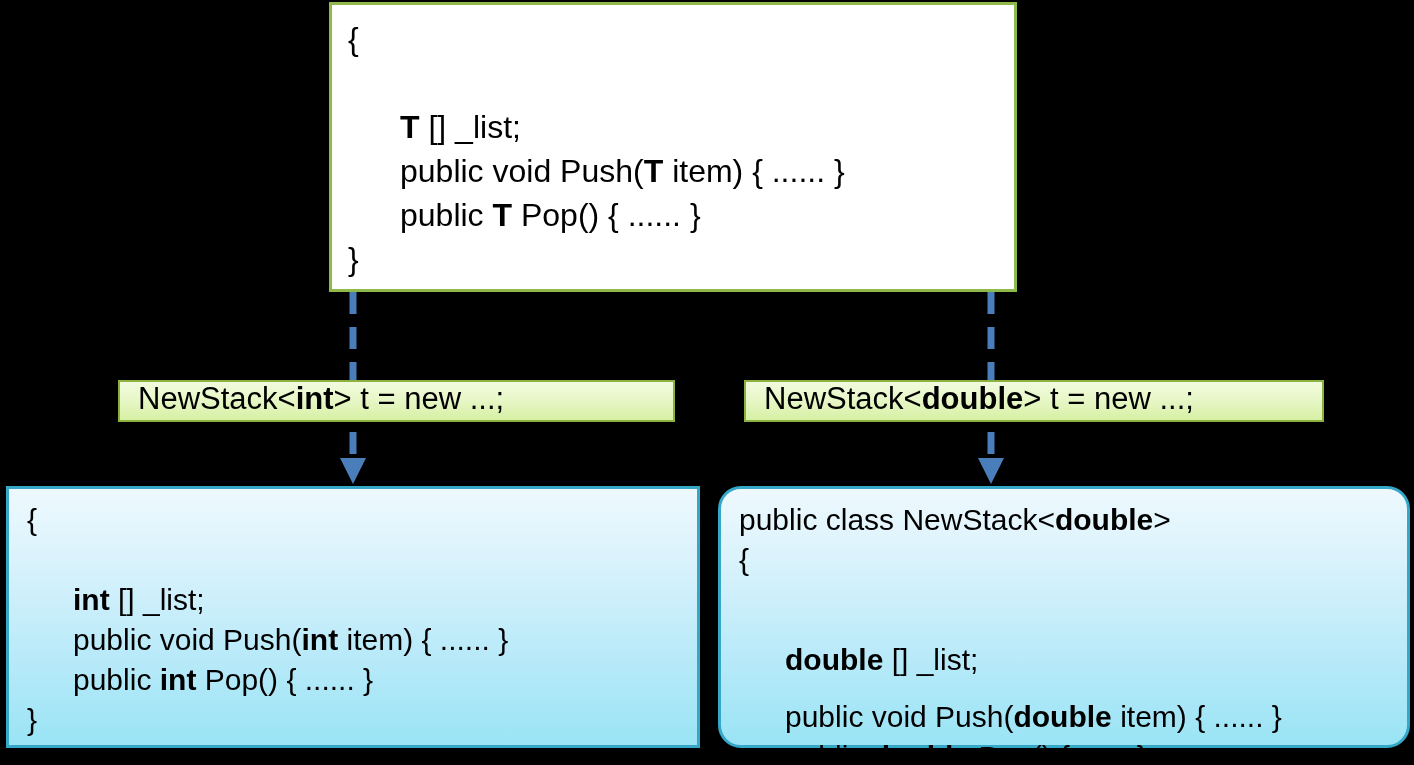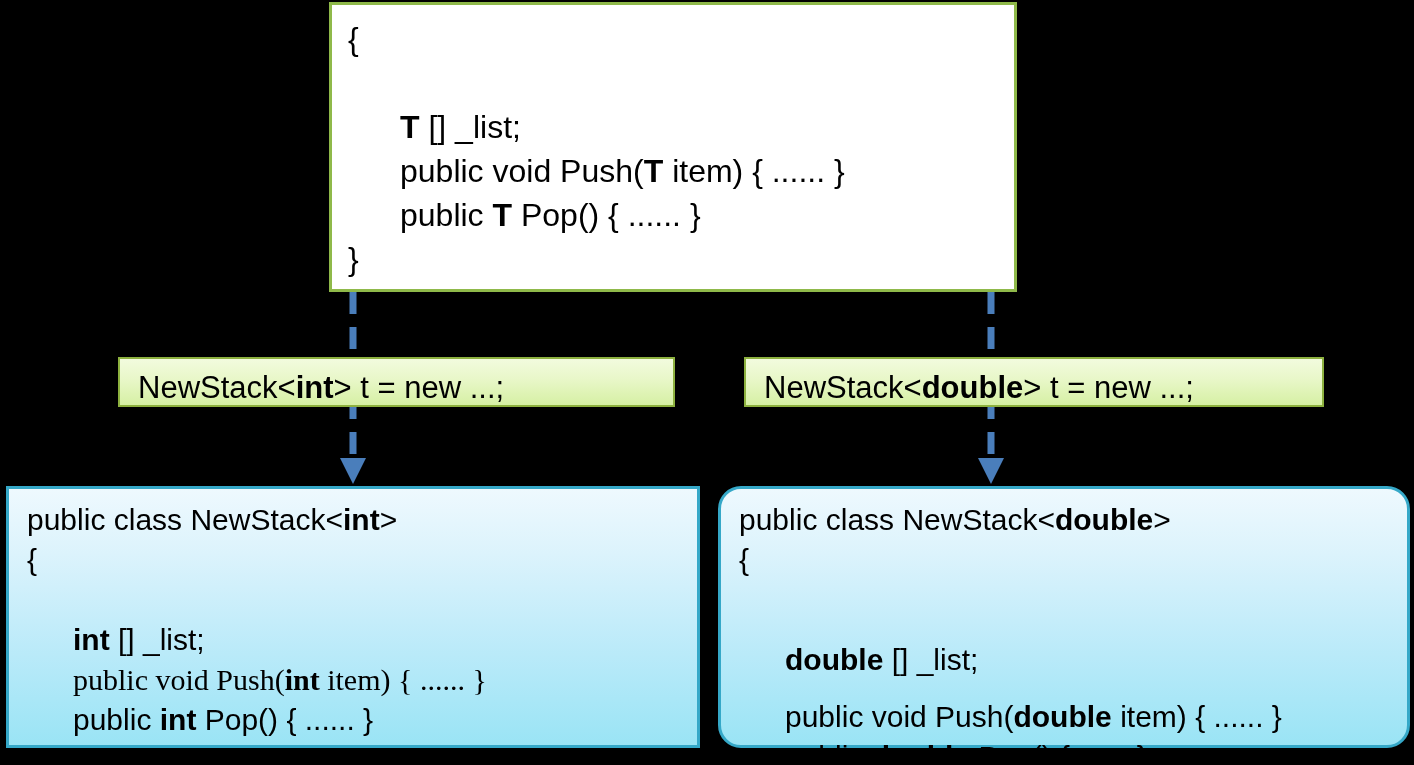--- a/index.html
+++ b/index.html
@@ -47,28 +47,28 @@
   }
   .generic-box .code-body {
     padding: 12px 0 0 16px;
     font-size: 32px;
     line-height: 44px;
   }
 
   
   .inst-box {
     position: absolute;
-    top: 357px;
-    height: 50px;
+    top: 380px;
+    height: 42px;
     box-sizing: border-box;
     border: 2px solid #8DB13F;
     background: linear-gradient(to bottom, #F2FBDE 0%, #E8F7C8 45%, #D6F0A4 100%);
     z-index: 4;
     display: flex;
-    align-items: flex-end;
+    align-items: flex-start;
   }
   .inst-box.left  { left: 118px; width: 557px; }
   .inst-box.right { left: 744px; width: 580px; }
   .inst-box .code-line {
     font-size: 31px;
     line-height: 34px;
     padding-left: 18px;
   }
 
   
@@ -124,25 +124,24 @@
 
   <div class="inst-box left">
     <div class="code-line" id="inst-0"><span>NewStack&lt;</span><b>int</b><span>&gt; t = new ...;</span></div>
   </div>
   <div class="inst-box right">
     <div class="code-line" id="inst-1"><span>NewStack&lt;</span><b>double</b><span>&gt; t = new ...;</span></div>
   </div>
 
   <div class="concrete-box left">
     <div class="code-body" id="concrete-0">
-        <div class="code-line" style="padding-left: 0px;"><span>public class NewStack&lt;</span><b>int</b><span>&gt;</span></div>
         <div class="code-line" style="padding-left: 0px;"><span>{</span></div>
         <div class="code-line" style="padding-left: 0px;">&nbsp;</div>
         <div class="code-line" style="padding-left: 46px;"><b>int</b><span> [] _list;</span></div>
-        <div class="code-line" style="padding-left: 46px; font-family: Liberation Serif, serif;"><span>public void Push(</span><b>int</b><span> item) { ...... }</span></div>
+        <div class="code-line" style="padding-left: 46px;"><span>public void Push(</span><b>int</b><span> item) { ...... }</span></div>
         <div class="code-line" style="padding-left: 46px;"><span>public </span><b>int</b><span> Pop() { ...... }</span></div>
         <div class="code-line" style="padding-left: 0px;"><span>}</span></div>
       </div>
   </div>
   <div class="concrete-box right">
     <div class="code-body" id="concrete-1">
         <div class="code-line" style="padding-left: 0px;"><span>public class NewStack&lt;</span><b>double</b><span>&gt;</span></div>
         <div class="code-line" style="padding-left: 0px;"><span>{</span></div>
         <div class="code-line" style="padding-left: 0px;">&nbsp;</div>
         <div class="code-line" style="padding-left: 46px; margin-top: 20px;"><b>double</b><span> [] _list;</span></div>

